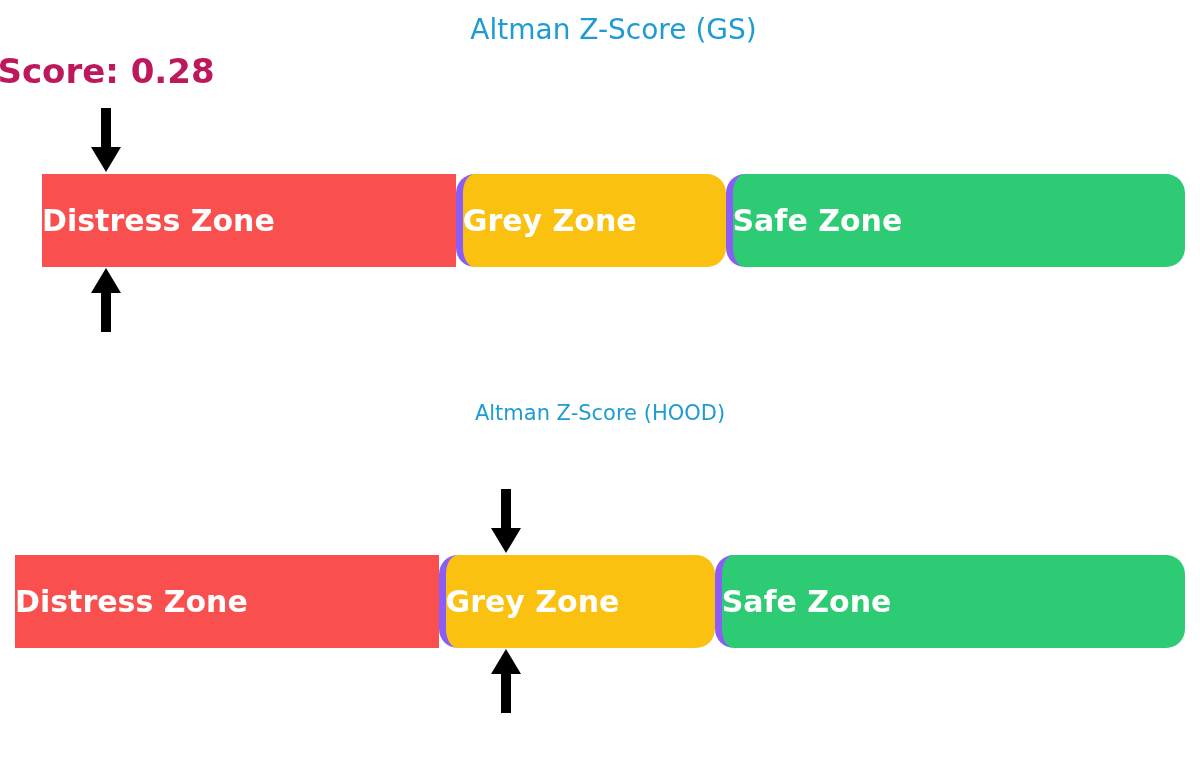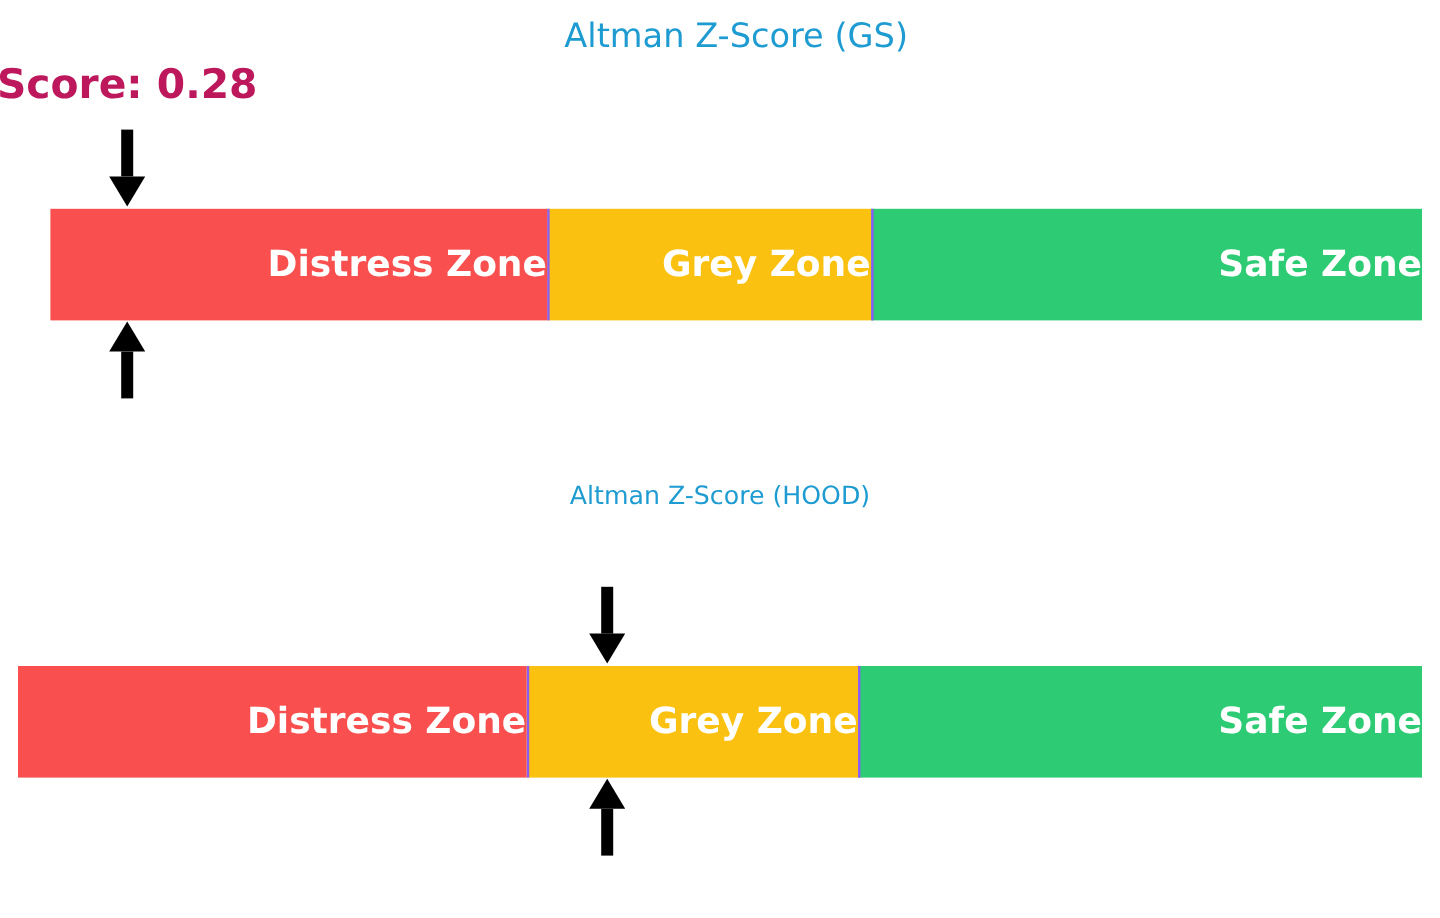--- a/index.html
+++ b/index.html
@@ -78,24 +78,25 @@
     top: 161px;
     height: 93px;
     display: flex;
     flex-direction: row;
   }
   .zone-seg {
     height: 100%;
     box-sizing: border-box;
     display: flex;
     align-items: center;
-    justify-content: flex-end;
+    justify-content: flex-start;
   }
   .zone-seg + .zone-seg {
-    border-left: 2px solid #8b5cf6;
+    border-left: 7px solid #8b5cf6;
+    border-radius: 19px;
   }
   .zone-text {
     color: #ffffff;
     font-weight: bold;
     font-size: 30px;
     white-space: nowrap;
   }
 </style>
 </head>
 <body>

